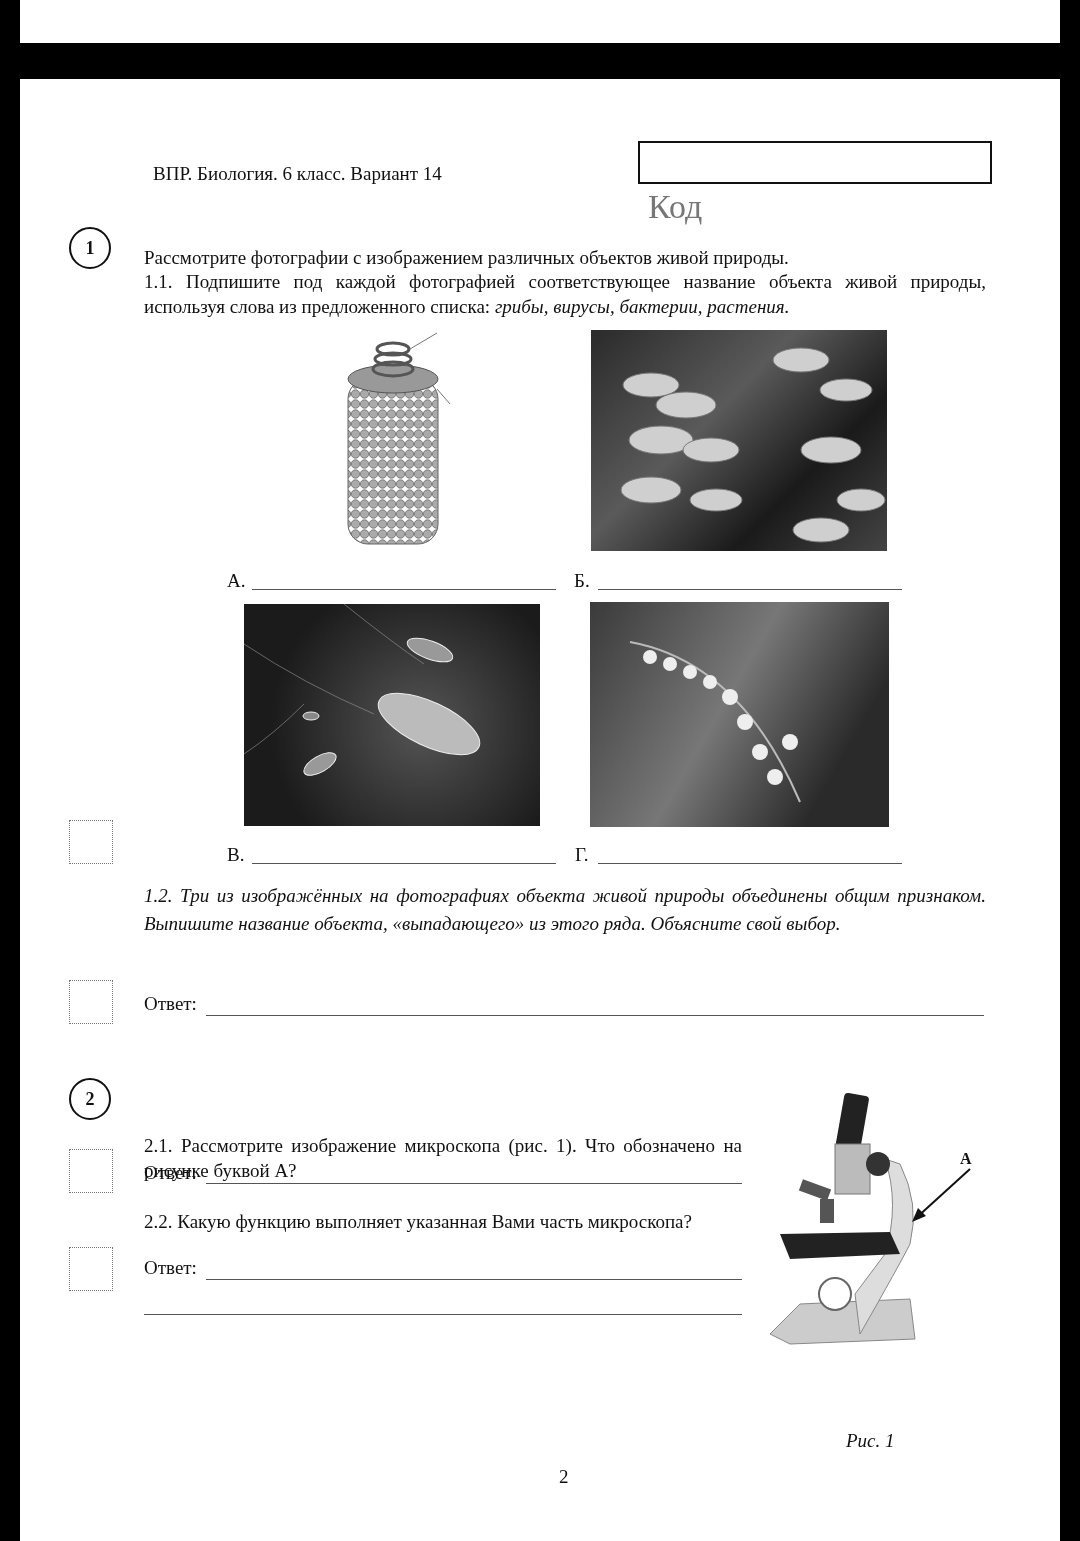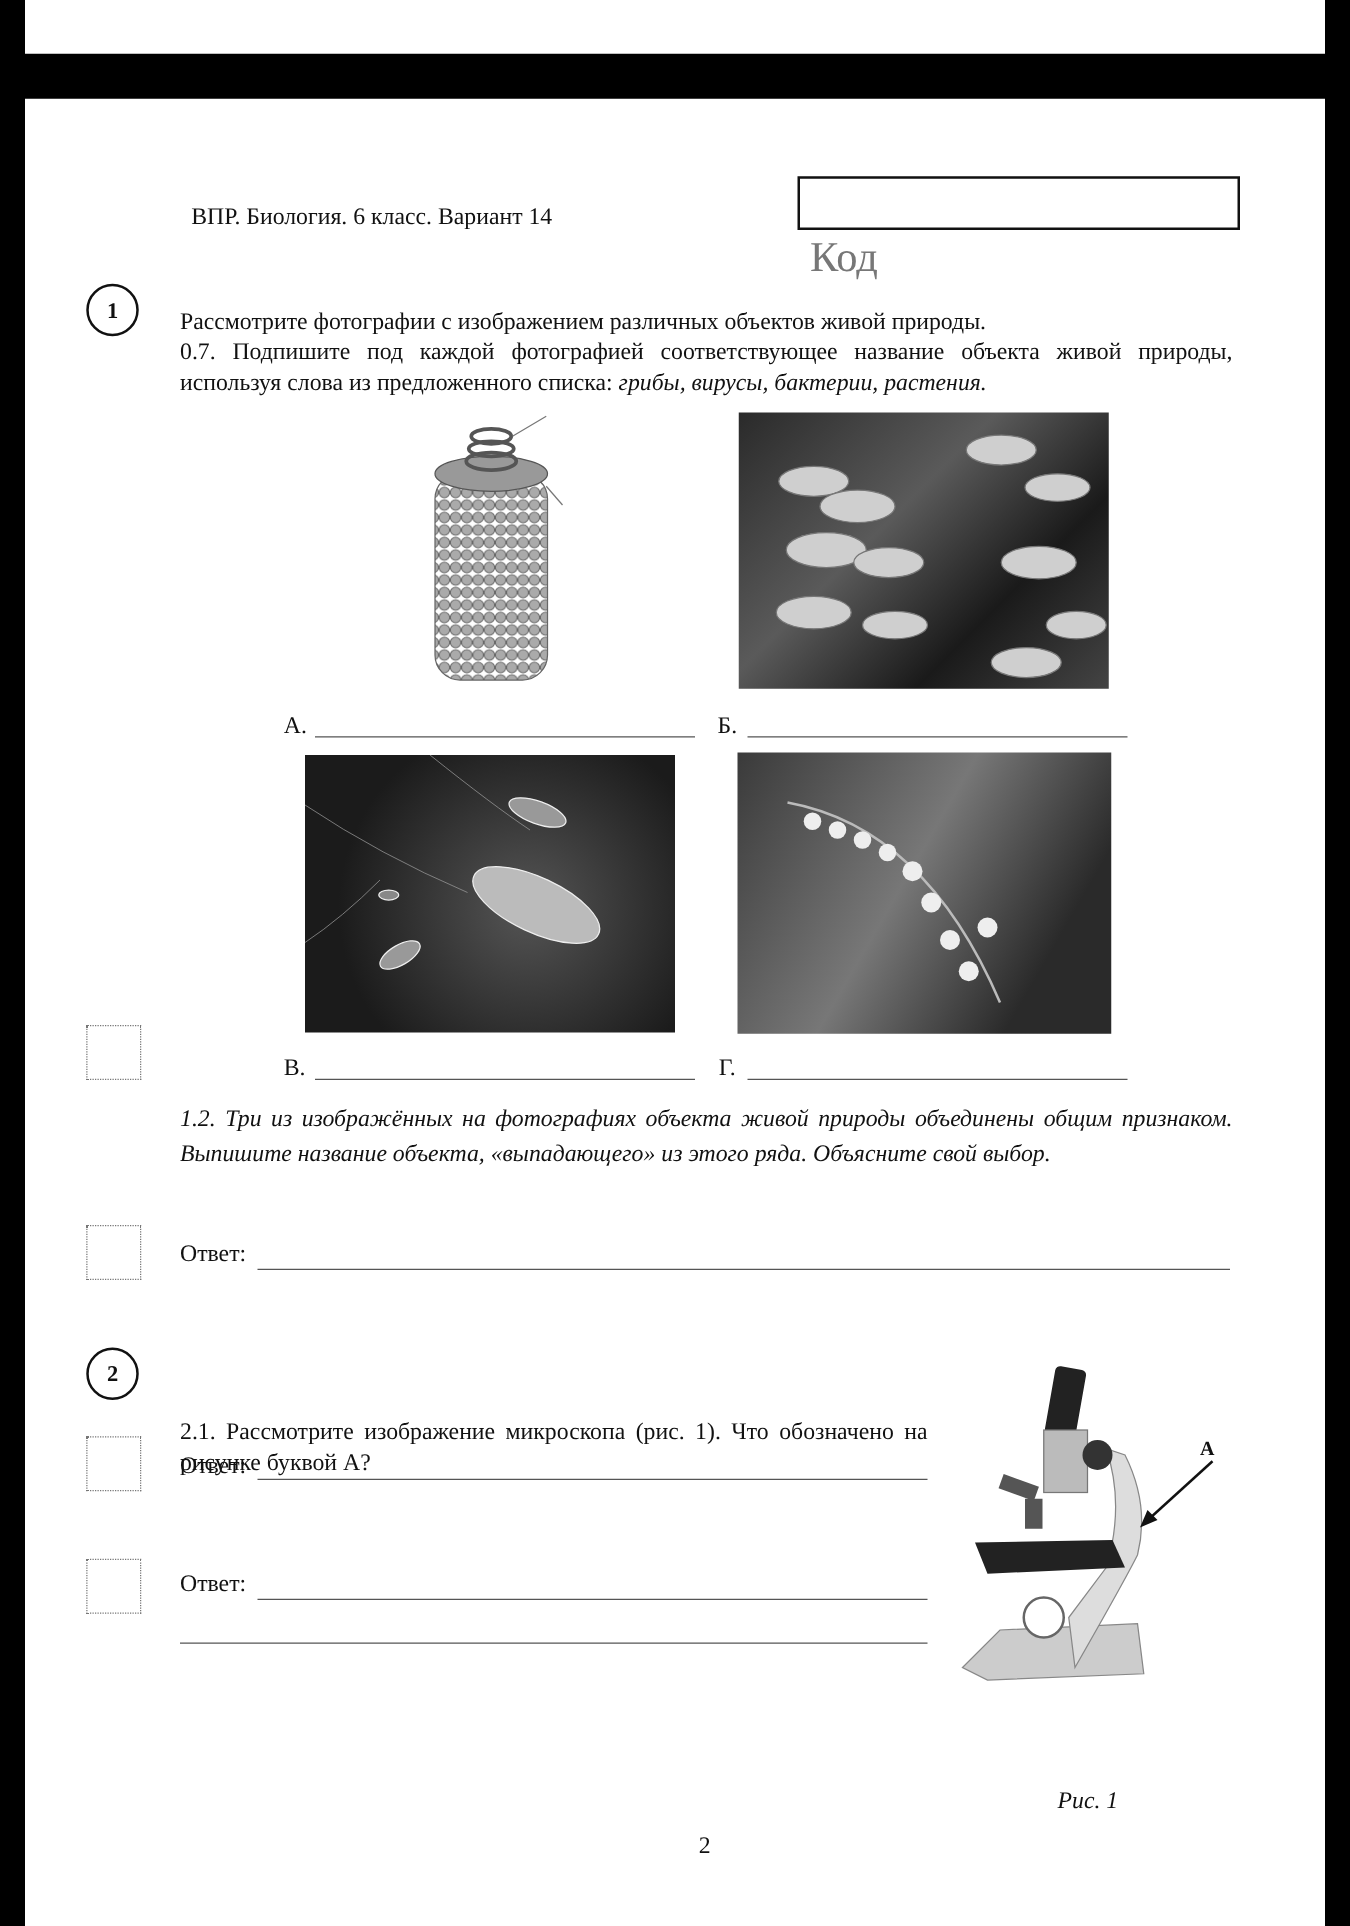--- a/index.html
+++ b/index.html
@@ -32,21 +32,21 @@
   <div class="abs header-title">ВПР. Биология. 6 класс. Вариант 14</div>
   <div class="abs code-box">
     <span class="code-label">Код</span>
   </div>
 
   <div class="abs task-circle" style="left:49px; top:148px;">
       <span>1</span>
     </div>
   <div class="abs text" style="left:124px; top:154px; width:842px; text-align:left;margin-top:12px;">Рассмотрите фотографии с изображением различных объектов живой природы.</div>
   <div class="abs text" style="left:124px; top:190px; width:842px;">
-    <span>0.7. Подпишите под каждой фотографией соответствующее название объекта живой природы, используя слова из предложенного списка: </span><em>грибы, вирусы, бактерии, растения.</em>
+    <span>1.1. Подпишите под каждой фотографией соответствующее название объекта живой природы, используя слова из предложенного списка: </span><em>грибы, вирусы, бактерии, растения.</em>
   </div>
 
   <div class="abs img" style="left:322px; top:250px; width:110px; height:220px;">
     <svg width="110" height="220" viewBox="0 0 110 220">
       <defs>
         <pattern id="cap" width="9" height="10" patternUnits="userSpaceOnUse">
           <circle cx="4.5" cy="5" r="4.2" fill="#aaa" stroke="#666" stroke-width="0.8"></circle>
         </pattern>
       </defs>
       <rect x="6" y="50" width="90" height="165" rx="20" fill="url(#cap)" stroke="#666"></rect>
@@ -127,20 +127,21 @@
 
   <div class="abs task-circle" style="left:49px; top:999px;">
       <span>2</span>
     </div>
   <div class="abs text" style="left:124px; top:1054px; width:598px;">2.1. Рассмотрите изображение микроскопа (рис. 1). Что обозначено на рисунке буквой А?</div>
 
   <div class="abs score-box" style="left:49px; top:1070px;"></div>
   <div class="abs label-row" style="left:124px; top:1083px;">Ответ:</div>
   <div class="abs line" style="left:186px; top:1104px; width:536px;"></div>
 
+  <div class="abs text" style="left:124px; top:1130px; width:620px; text-align:left;">2.2. Какую функцию выполняет указанная Вами часть микроскопа?</div>
 
   <div class="abs score-box" style="left:49px; top:1168px;"></div>
   <div class="abs label-row" style="left:124px; top:1178px;">Ответ:</div>
   <div class="abs line" style="left:186px; top:1200px; width:536px;"></div>
   <div class="abs line" style="left:124px; top:1235px; width:598px;"></div>
 
   <div class="abs" style="left:740px; top:1005px; width:230px; height:270px;">
     <svg width="230" height="270" viewBox="0 0 230 270">
       <path d="M10 250 L40 220 L150 215 L155 255 L30 260 Z" fill="#ccc" stroke="#888"></path>
       <path d="M100 250 Q140 180 150 160 Q160 120 140 80 L125 75 Q140 120 125 170 L95 210 Z" fill="#ddd" stroke="#888"></path>

